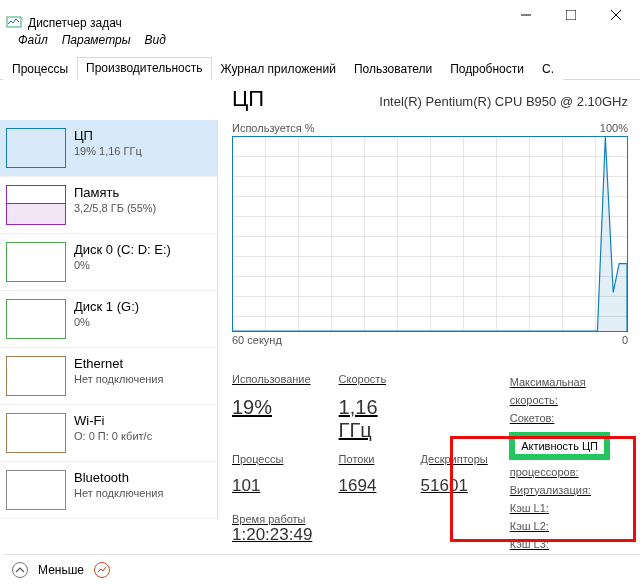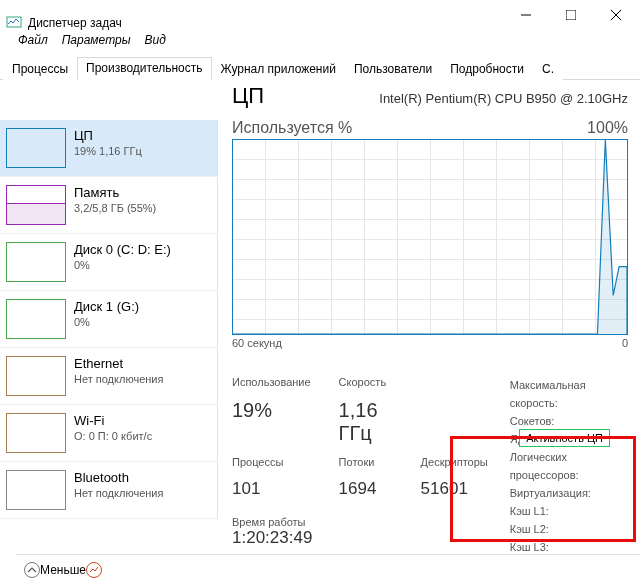--- a/index.html
+++ b/index.html
@@ -31,38 +31,38 @@
 .side-thumb.bt  { border-color: #888; }
 .side-thumb .fill-mem { position: absolute; bottom: 0; left: 0; right: 0; height: 55%; background: rgba(149,40,180,0.12); border-top: 1px solid #9528b4; }
 .side-text .t1 { font-size: 13px; margin-bottom: 2px; }
 .side-text .t2 { font-size: 11px; color: #555; }
 
 .main { flex: 1; padding: 10px 12px 10px 14px; position: relative; }
 .main-head { display: flex; align-items: baseline; margin-bottom: 10px; }
 .main-head .h1 { font-size: 22px; }
 .main-head .h2 { font-size: 13px; color: #333; margin-left: auto; }
 
-.chart-label-row { display: flex; justify-content: space-between; font-size: 16px; color: #555; margin-bottom: 2px; }
+.chart-label-row { display: flex; justify-content: space-between; font-size: 11px; color: #555; margin-bottom: 2px; }
 .chart { height: 196px; border: 1px solid #117dbb; position: relative; overflow: hidden; margin-bottom: 2px; background-image: repeating-linear-gradient(to bottom, transparent 0, transparent 19px, #e6e6e6 19px, #e6e6e6 20px), repeating-linear-gradient(to right, transparent 0, transparent 32px, #e6e6e6 32px, #e6e6e6 33px); }
 .chart svg { position: absolute; top:0; left:0; width:100%; height:100%; }
 .chart-bottom-row { display: flex; justify-content: space-between; font-size: 11px; color: #555; margin-bottom: 8px; }
 
-.tooltip { position: absolute; right: 30px; top: 356px; background: #fff; border: 1px solid #22c55e; padding: 2px 6px; font-size: 11px; }
-
-.stats { display: flex; margin-top: 27px; }
+.tooltip { position: absolute; right: 30px; top: 356px; background: #fff; border: 6px solid #22c55e; padding: 2px 6px; font-size: 11px; }
+
+.stats { display: flex; margin-top: 27px; text-decoration: underline; }
 .stats-left { display: grid; grid-template-columns: auto auto auto; column-gap: 28px; row-gap: 4px; }
 .stat-label { font-size: 11px; color: #555; }
 .stat-value { font-size: 17px; color: #333; }
 .stat-value.big { font-size: 20px; }
 .stats-uptime { grid-column: 1 / span 3; margin-top: 6px; }
 .stats-right { margin-left: 22px; font-size: 11px; color: #555; line-height: 18px; }
 
 .red-box { position: absolute; border: 3px solid #e80c0c; pointer-events: none; }
 
-.footer { position: absolute; bottom: 0; left: 16px; right: 0; height: 30px; border-top: 1px solid #e0e0e0; display: flex; align-items: center; padding: 0 8px; font-size: 12px; }
+.footer { position: absolute; bottom: 0; left: 4px; right: 0; height: 30px; border-top: 1px solid #e0e0e0; display: flex; align-items: center; padding: 0 8px; gap: 10px; font-size: 12px; }
 .footer .circle { width: 16px; height: 16px; border: 1px solid #777; border-radius: 50%; display: flex; align-items: center; justify-content: center; }
 .footer .circle svg { width: 10px; height: 10px; }
 .footer .link { color: #0066cc; display: flex; align-items: center; gap: 5px; }
 </style>
 </head>
 <body>
 
 <div class="titlebar">
   <span class="icon">
     <svg viewBox="0 0 16 16">

